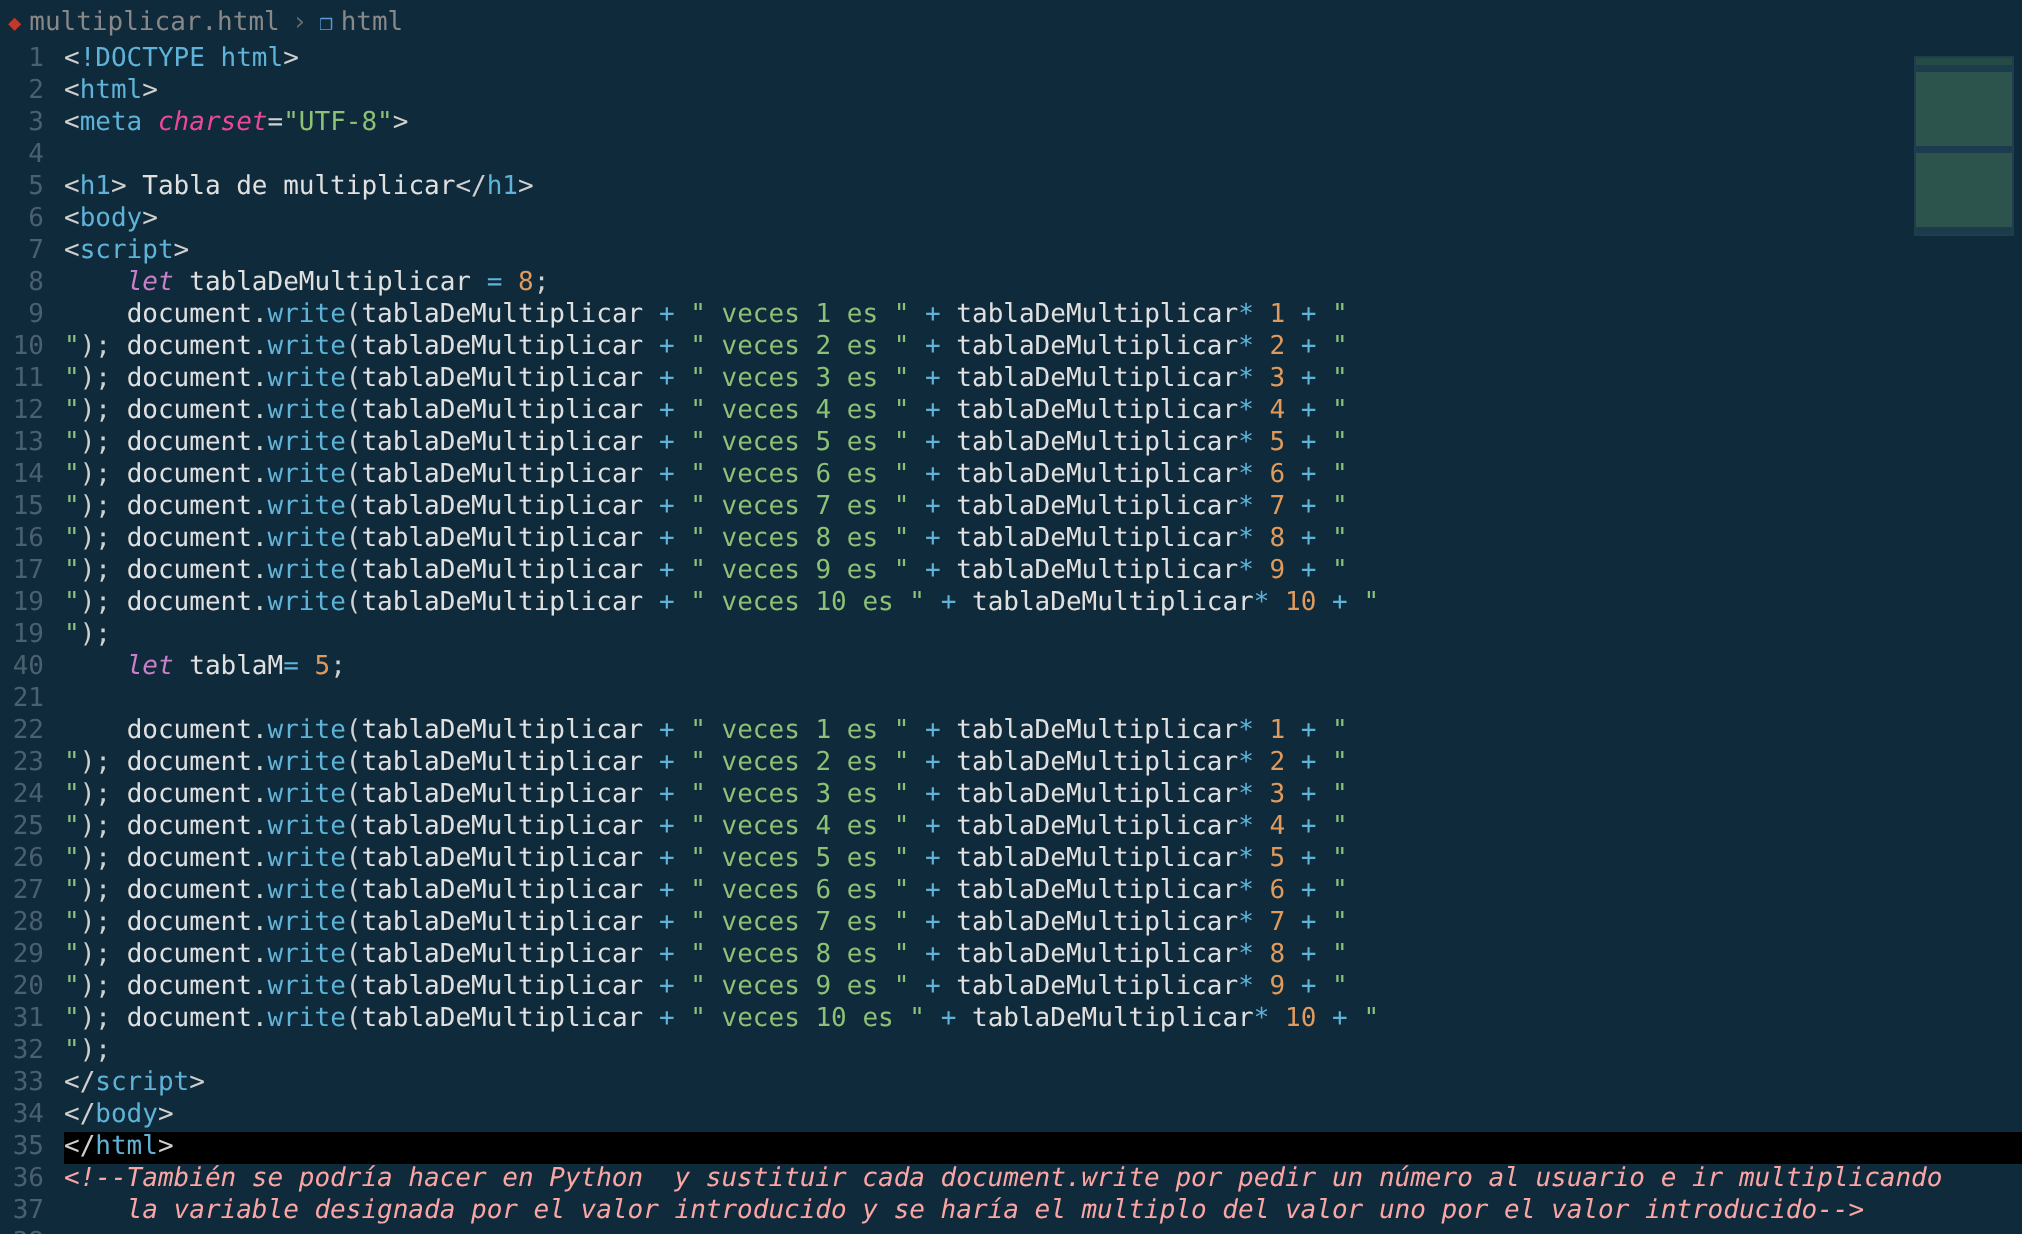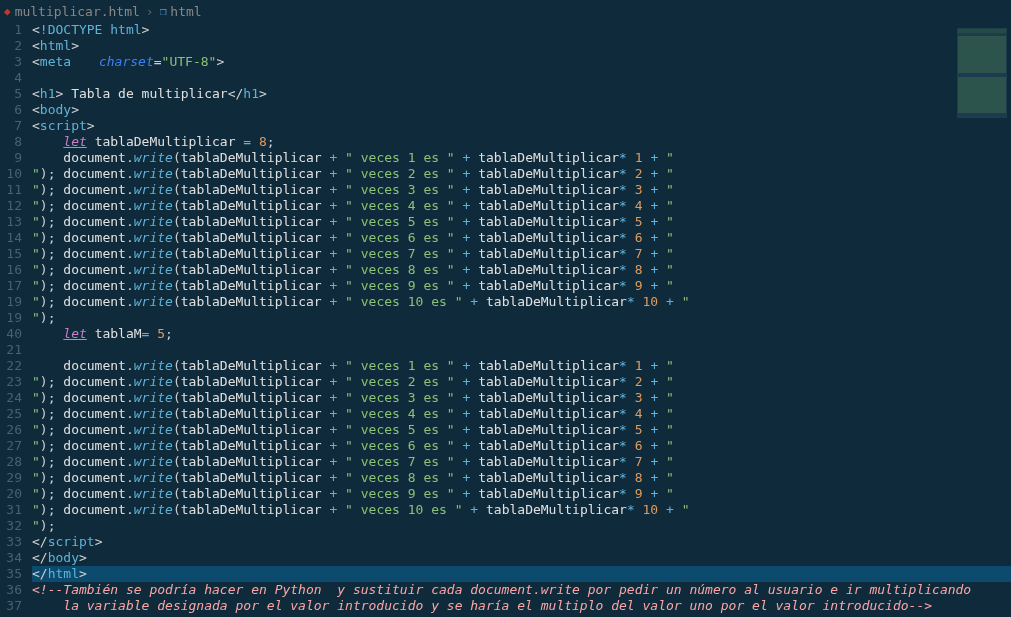--- a/index.html
+++ b/index.html
@@ -44,29 +44,29 @@
   padding-top: 0;
 }
 .gutter div { height: 16px; }
 .code {
   flex: 1;
   line-height: 16px;
   white-space: pre;
   position: relative;
 }
 .line { height: 16px; display: block; }
-.line.hl { background: #0c4a6e; width: 100%; }
+.line.hl { background: #000000; width: 100%; }
 .c-tag { color: #5fb3d9; }
-.c-attr { color: #3b82f6; font-style: italic; margin-left: 20px; }
+.c-attr { color: #ec4899; font-style: italic; }
 .c-str { color: #8cc176; }
-.c-key { color: #c97fc9; font-style: italic; text-decoration: underline; }
+.c-key { color: #c97fc9; font-style: italic; }
 .c-var { color: #e0e0e0; }
 .c-num { color: #e09a5c; }
 .c-op { color: #5fb3d9; }
-.c-fn { color: #5fb3d9; font-style: italic; }
+.c-fn { color: #5fb3d9; }
 .c-pun { color: #d0d0d0; }
 .c-cmt { color: #fca5a5; font-style: italic; }
 .minimap {
   position: absolute;
   right: 4px;
   top: 6px;
   width: 50px;
   height: 90px;
   background: linear-gradient(
     to bottom,

